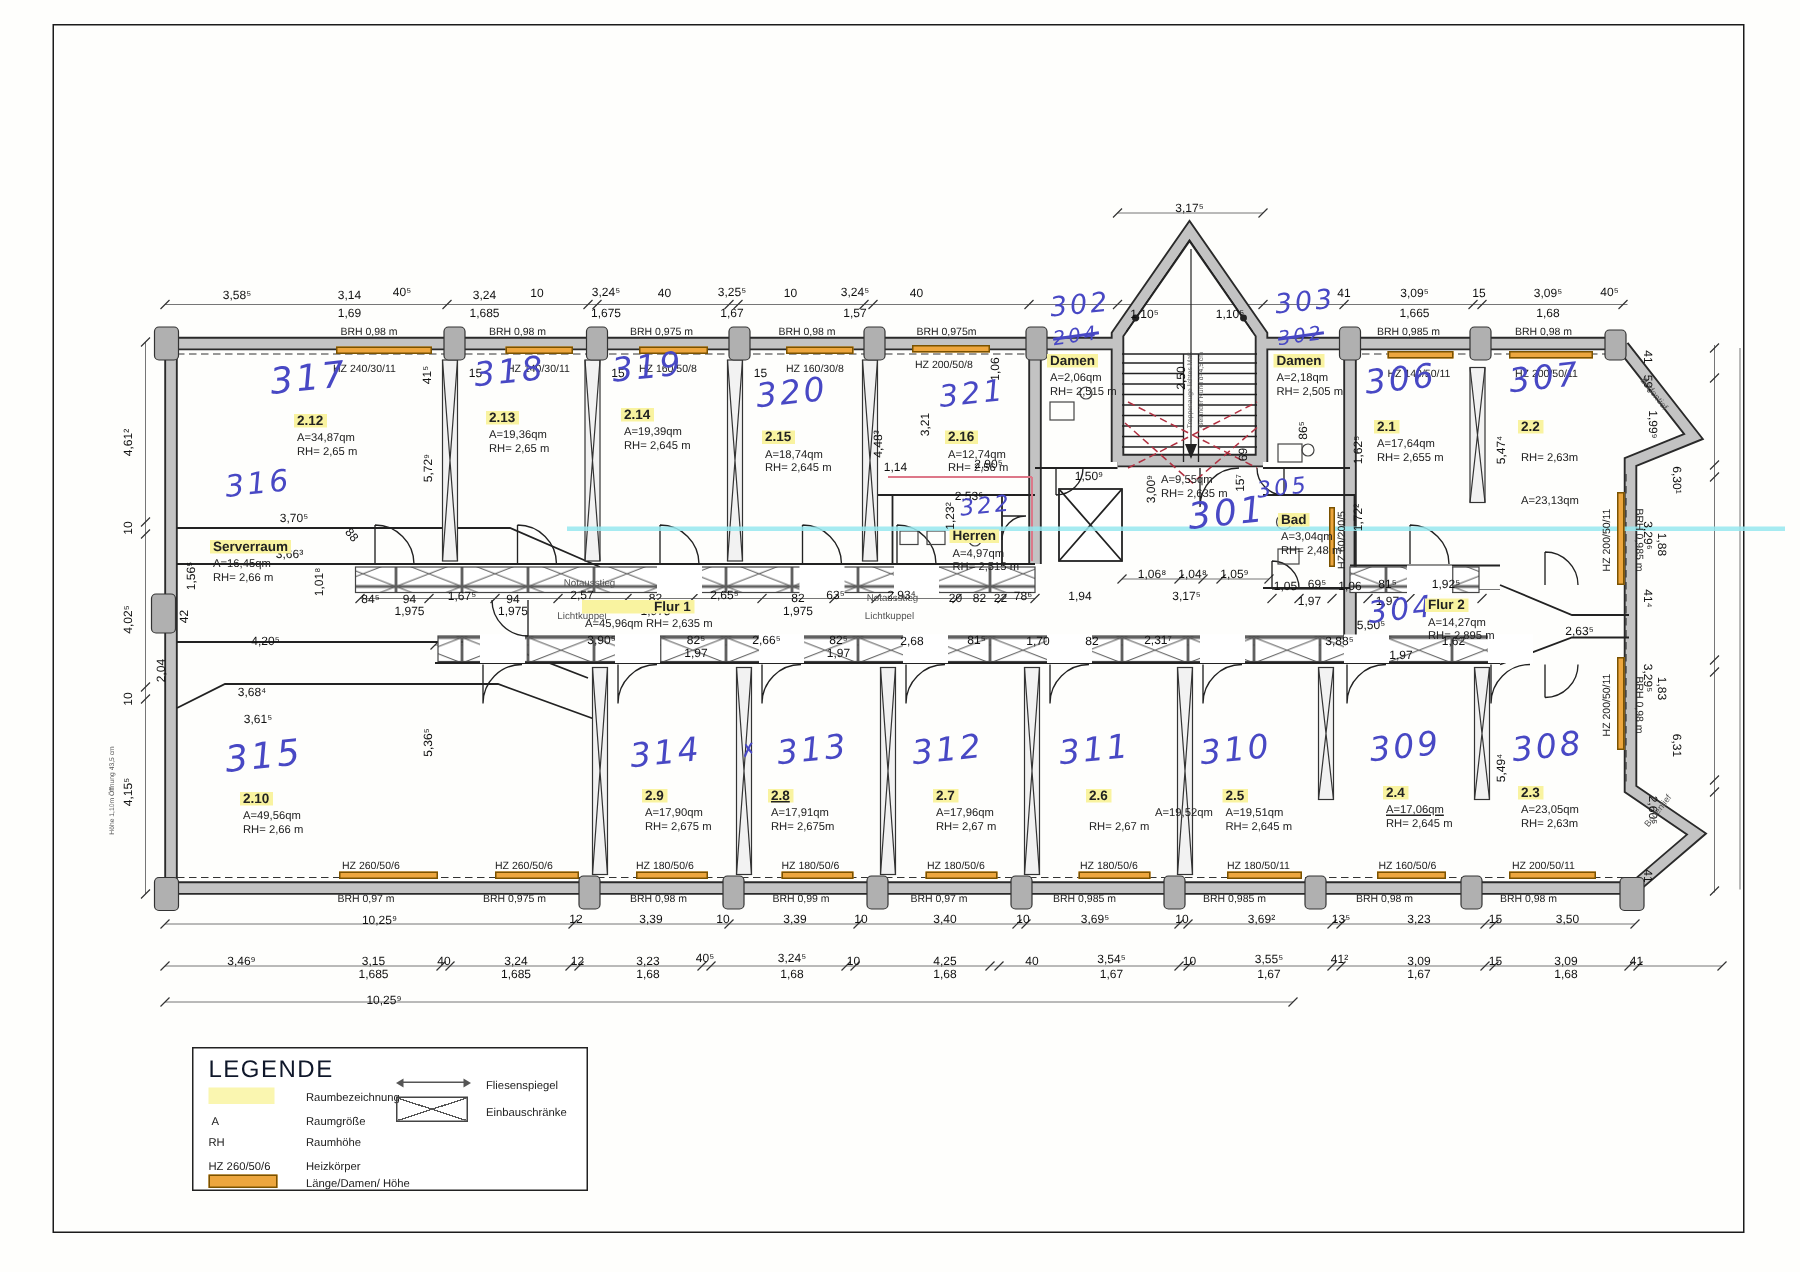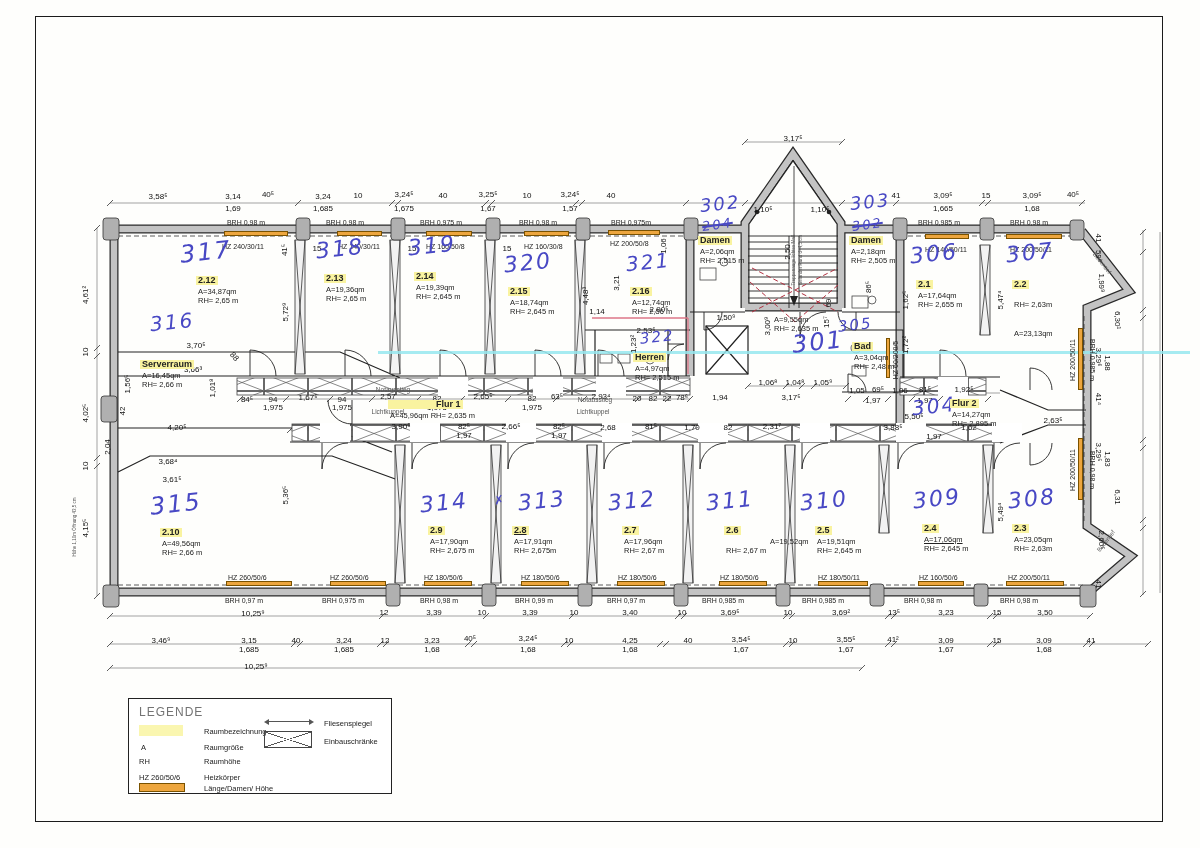--- a/index.html
+++ b/index.html
@@ -16,21 +16,21 @@
   .hand{position:absolute;font-family:"DejaVu Sans",sans-serif;font-style:italic;
         color:#4848c4;letter-spacing:2px;line-height:1;white-space:nowrap}
   .strike{font-size:13px;text-decoration:line-through;text-decoration-thickness:2px}
   .code{font-weight:bold;font-size:9px;background:#f9f3a0;padding:0 2px;color:#222}
   .ar{font-size:7.5px;color:#222}
   .hzbar{position:absolute;background:#eda63e;border:1px solid #7a5200;box-sizing:border-box}
   .cyan{position:absolute;left:378px;top:351px;width:812px;height:3px;background:#96e7ef;opacity:.85}
   
   .legend{position:absolute;left:128px;top:698px;width:262px;height:94px;
           border:1.5px solid #222;background:#fff;font-size:7.5px;color:#222}
-  .legend .t{position:absolute;left:10px;top:6px;font-size:12px;letter-spacing:1px;color:#737373}
+  .legend .t{position:absolute;left:10px;top:6px;font-size:16px;letter-spacing:1px;color:#0f172a}
   .lg{position:absolute;white-space:nowrap}
   .sw-yellow{position:absolute;left:10px;top:26px;width:44px;height:11px;background:#faf6b0}
   .sw-hzbar{position:absolute;left:10px;top:84px;width:44px;height:7px;background:#eda63e;border:1px solid #7a5200}
   .sw-closet{position:absolute;left:135px;top:32px;width:46px;height:15px;border:1px solid #444;
      background:
        linear-gradient(to top right,transparent 48.5%,#555 48.5%,#555 51.5%,transparent 51.5%),
        linear-gradient(to bottom right,transparent 48.5%,#555 48.5%,#555 51.5%,transparent 51.5%);}
   .sw-tiles{position:absolute;left:135px;top:20px;width:50px;height:6px}
   .sw-tiles .ln{position:absolute;left:4px;right:4px;top:2px;border-top:1px solid #555}
   .sw-tiles .tl{position:absolute;left:0;top:0;width:0;height:0;border-top:3px solid transparent;

